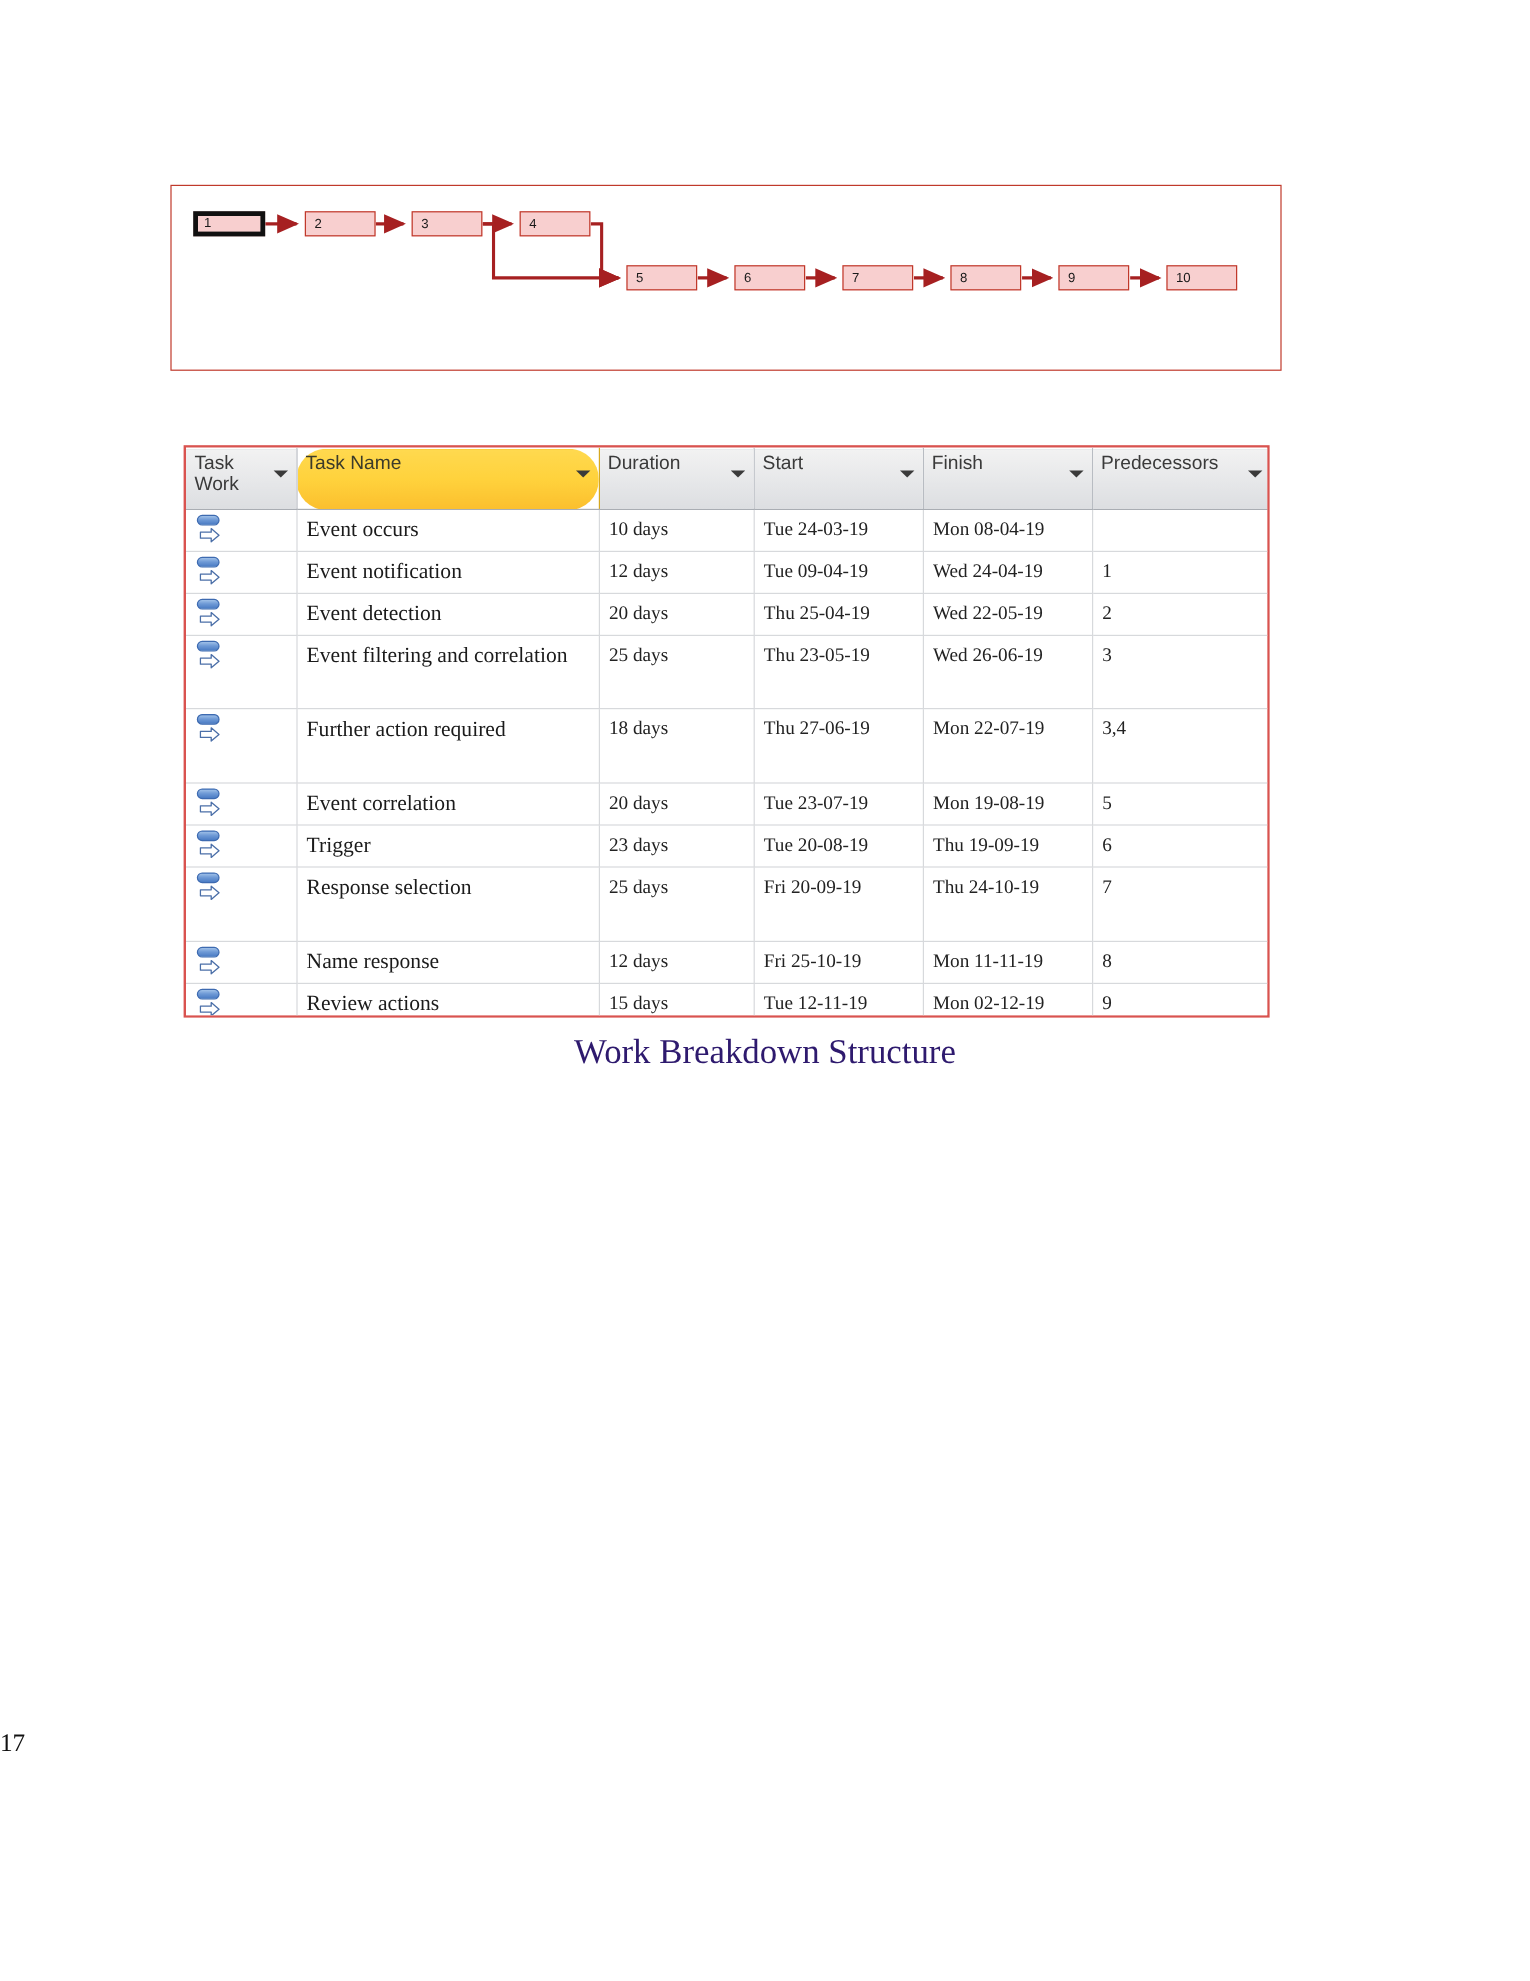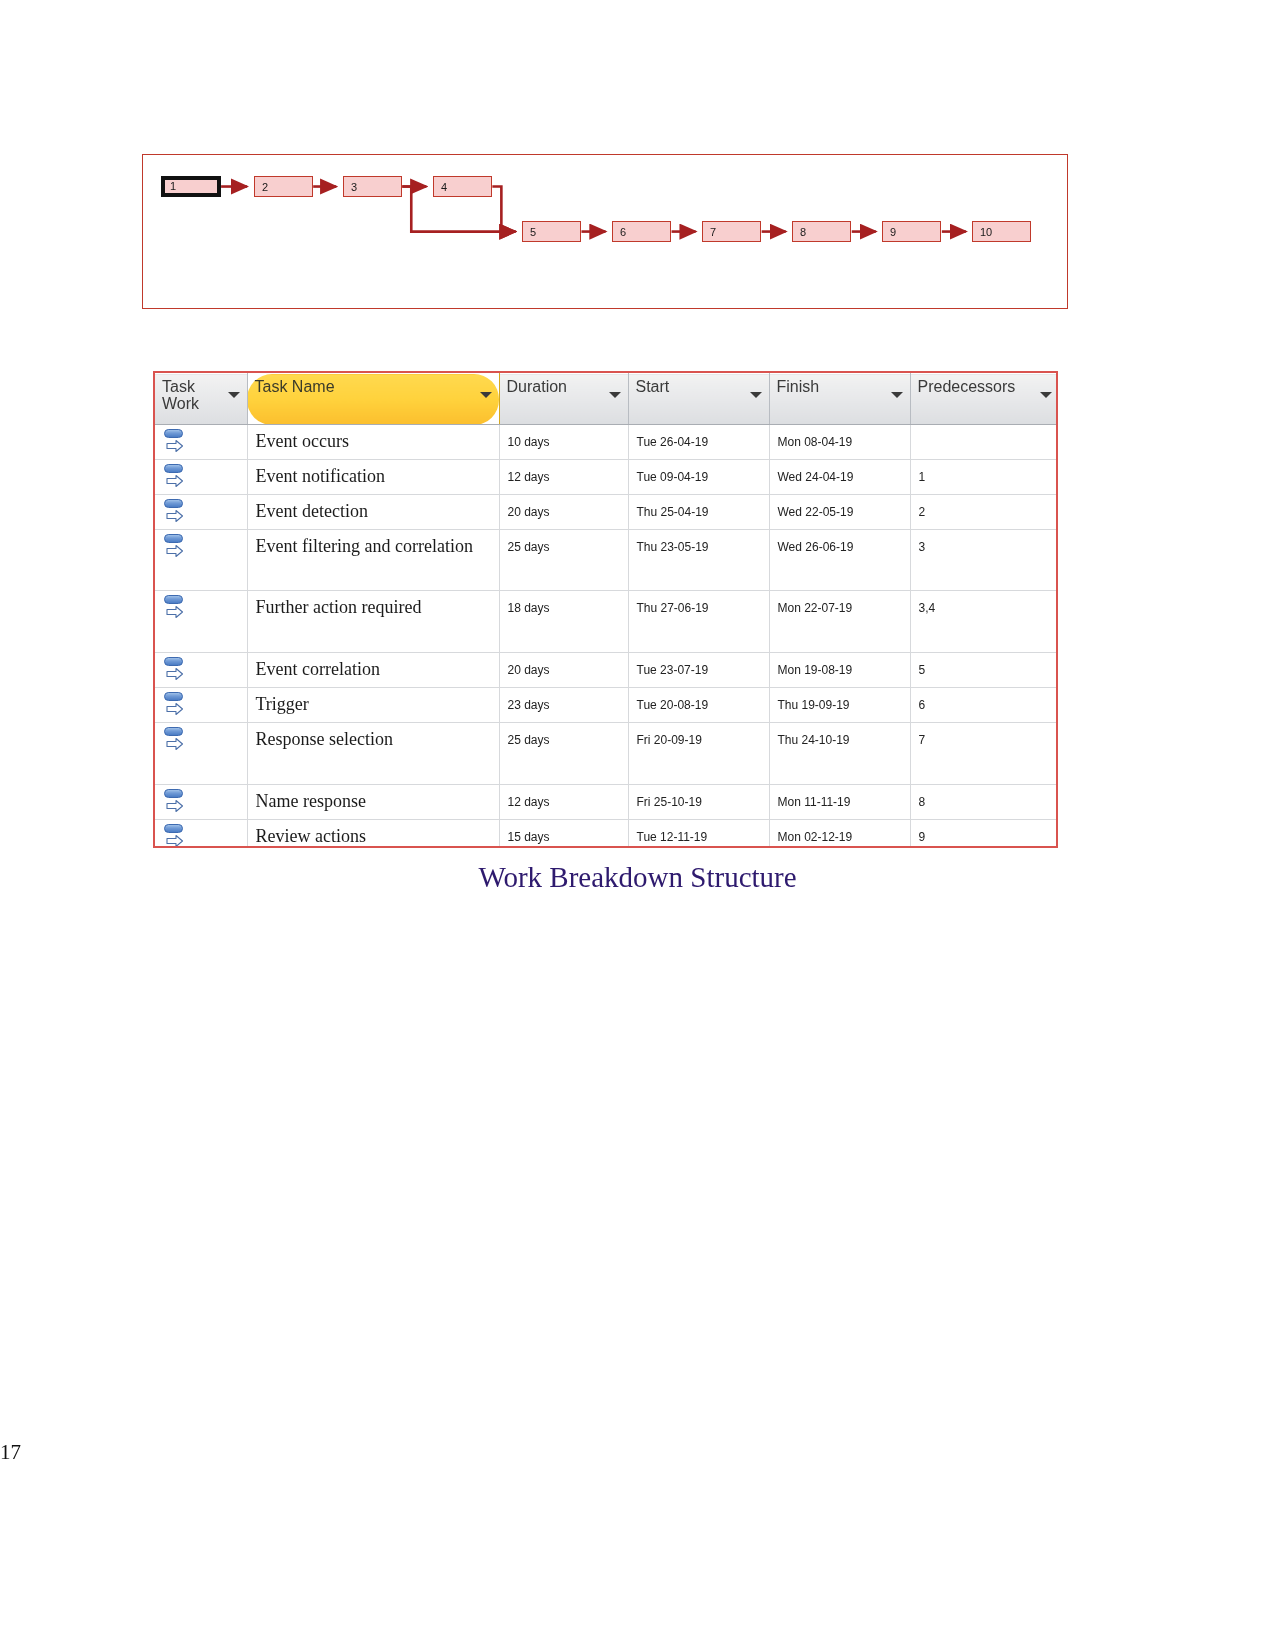--- a/index.html
+++ b/index.html
@@ -106,22 +106,22 @@
     border-bottom: 1px solid #d7d9dc;
     font-size: 18px;
     color: #1b1b1b;
     vertical-align: top;
     padding: 4px 6px 4px 8px;
     background: #ffffff;
     font-family: "Liberation Serif", serif;
     line-height: 24px;
   }
   table.wbs td.num-col {
-    font-family: Liberation Sans, sans-serif;
-    font-size: 12px;
+    font-family: Liberation Serif, serif;
+    font-size: 16px;
     line-height: 26px;
     color: #222;
   }
   table.wbs td.mode-col {
     padding: 3px 0 0 8px;
   }
   table.wbs td.tail-col {
     border-right: none;
   }
   
@@ -257,21 +257,21 @@
           <td class="mode-col">
             <span class="mode-icon">
               <span class="mode-pill"></span>
               <svg class="mode-arrow" viewBox="0 0 18 14">
                 <path d="M1,4.5 L10,4.5 L10,1.5 L16.5,7 L10,12.5 L10,9.5 L1,9.5 Z" fill="#ffffff" stroke="#4b6fa8" stroke-width="1.1" stroke-linejoin="round"></path>
               </svg>
             </span>
           </td>
           <td>Event occurs</td>
           <td class="num-col">10 days</td>
-          <td class="num-col">Tue 26-04-19</td>
+          <td class="num-col">Tue 24-03-19</td>
           <td class="num-col">Mon 08-04-19</td>
           <td class="num-col"></td>
           <td class="tail-col"></td>
         </tr>
         <tr style="height: 33px;">
           <td class="mode-col">
             <span class="mode-icon">
               <span class="mode-pill"></span>
               <svg class="mode-arrow" viewBox="0 0 18 14">
                 <path d="M1,4.5 L10,4.5 L10,1.5 L16.5,7 L10,12.5 L10,9.5 L1,9.5 Z" fill="#ffffff" stroke="#4b6fa8" stroke-width="1.1" stroke-linejoin="round"></path>

